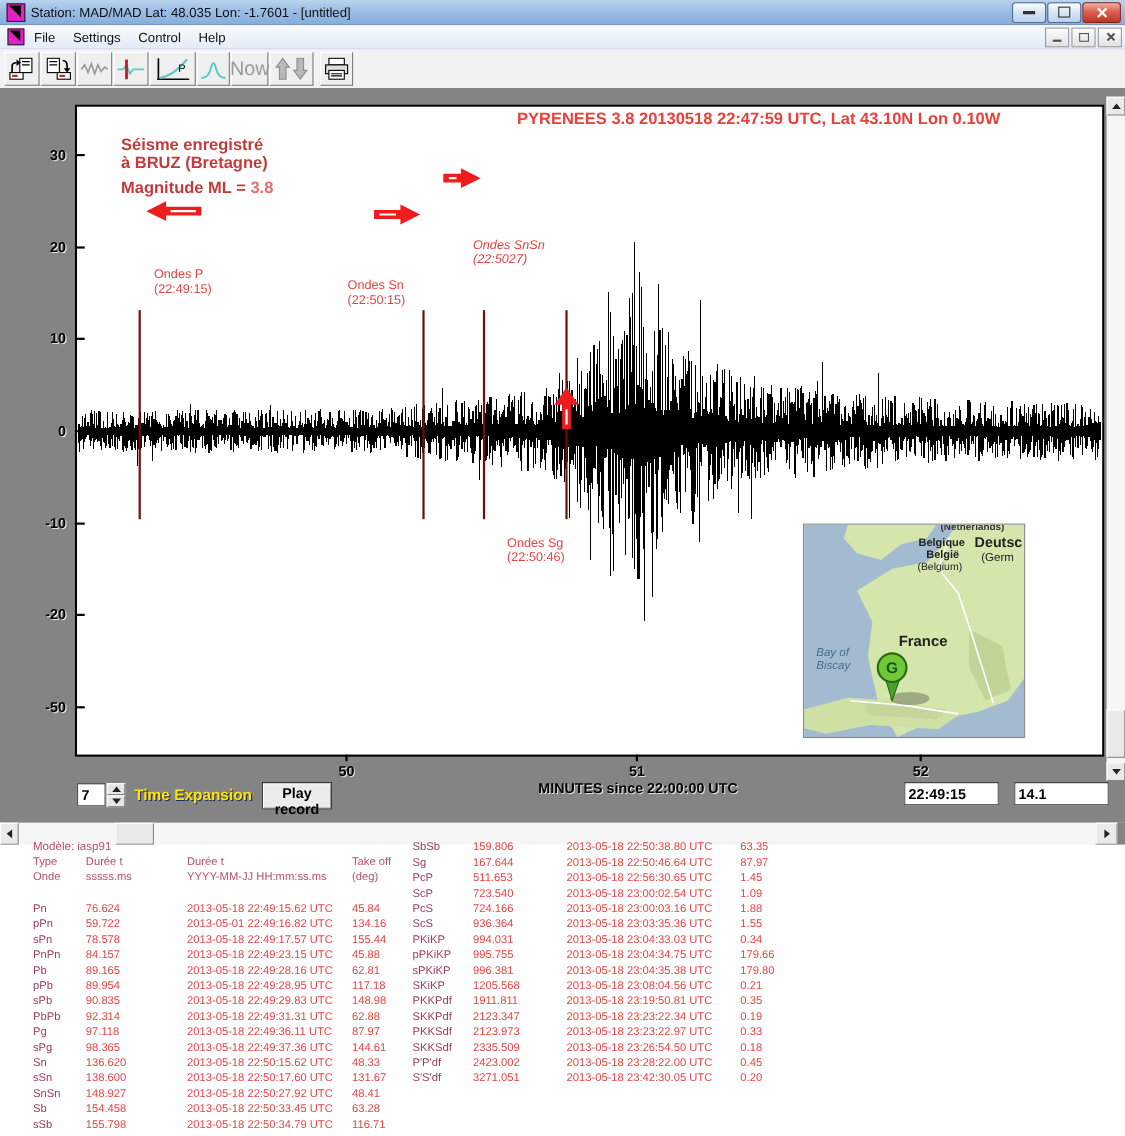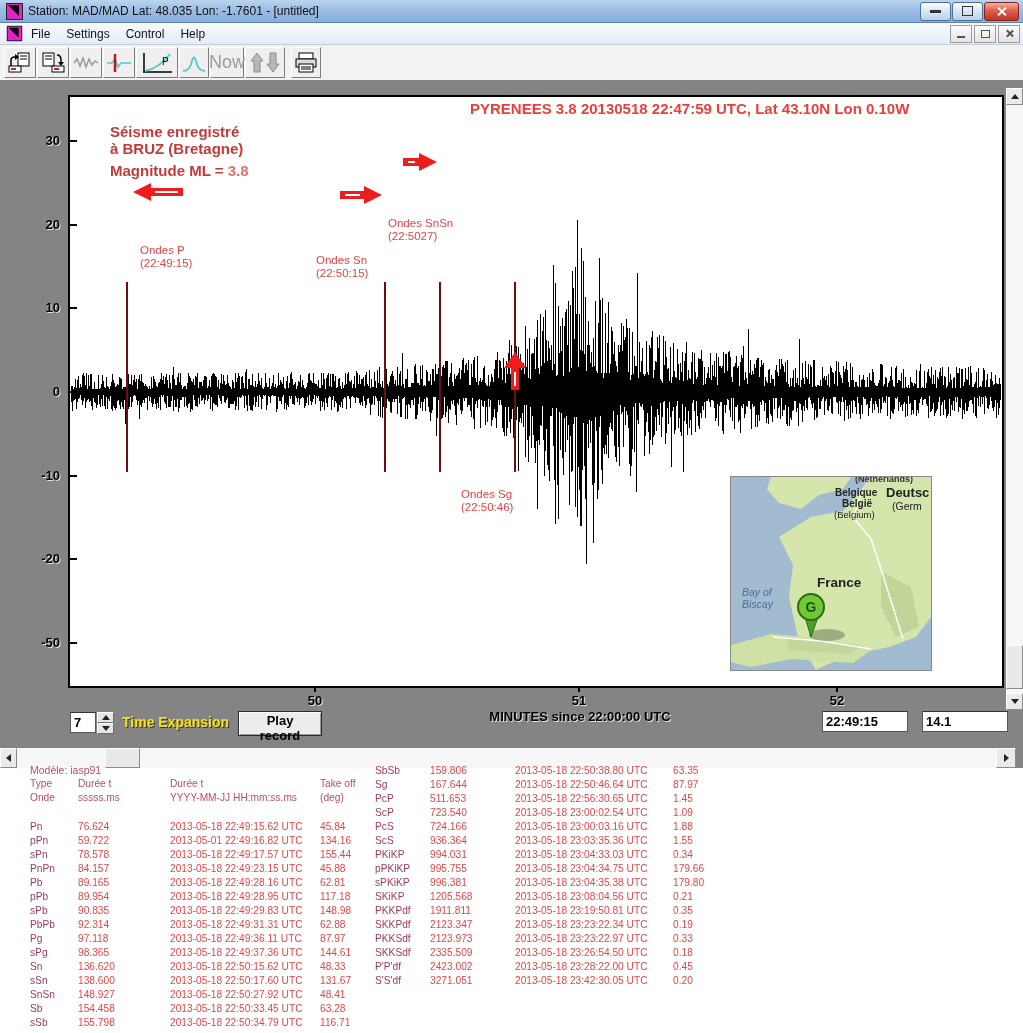--- a/index.html
+++ b/index.html
@@ -221,21 +221,21 @@
         <polygon points="0,10 18,1 18,6 50,6 50,14 18,14 18,19" fill="#ee1c1c"></polygon>
         <path d="M22 10H45" stroke="#fff" stroke-width="2" fill="none"></path>
       </svg>
       <div class="abs phase-line" style="left: 384px; top: 202px; height: 190px;"></div>
       <div class="abs phase-label" style="left: 316px; top: 174px;"><span>Ondes Sn</span><br><span>(22:50:15)</span></div>
       <svg width="44" height="20" style="position: absolute; left: 338px; top: 105px;">
         <polygon points="44,10 26,1 26,6 2,6 2,14 26,14 26,19" fill="#ee1c1c"></polygon>
         <path d="M7 10H22" stroke="#fff" stroke-width="2" fill="none"></path>
       </svg>
       <div class="abs phase-line" style="left: 439px; top: 202px; height: 190px;"></div>
-      <div class="abs phase-label" style="left: 388px; top: 137px;"><span>Ondes SnSn</span><br><span>(22:5027)</span></div>
+      <div class="abs phase-label" style="left: 430px; top: 137px; font-style: italic;"><span>Ondes SnSn</span><br><span>(22:5027)</span></div>
       <svg width="36" height="20" style="position: absolute; left: 401px; top: 72px;">
         <polygon points="36,10 18,1 18,6 2,6 2,14 18,14 18,19" fill="#ee1c1c"></polygon>
         <path d="M7 10H14" stroke="#fff" stroke-width="2" fill="none"></path>
       </svg>
       <div class="abs phase-line" style="left: 514px; top: 202px; height: 190px;"></div>
       <div class="abs phase-label" style="left: 461px; top: 408px;"><span>Ondes Sg</span><br><span>(22:50:46)</span></div>
       <svg width="24" height="40" style="position: absolute; left: 503px; top: 272px;">
         <polygon points="12,0 23,16 16,16 16,38 8,38 8,16 1,16" fill="#ee1c1c"></polygon>
         <path d="M12 20V34" stroke="#fff" stroke-width="2" fill="none"></path>
       </svg>
@@ -244,21 +244,21 @@
   <div class="abs emboss" style="left:430px;top:629px;width:300px;text-align:center;">MINUTES since 22:00:00 UTC</div>
 
   <input class="abs field" style="left: 70px; top: 632px; width: 26px; height: 21px;" value="7">
   <span class="abs spinbtn" style="left:97px;top:632px;">
       <span class="tri-up"></span>
     </span>
   <span class="abs spinbtn" style="left:97px;top:643px;">
       <span class="tri-down"></span>
     </span>
   <span class="abs" id="time-exp-label" style="left:122px;top:634px;">Time Expansion</span>
-  <button class="abs" id="play-btn" style="left:238px;top:631px;width:84px;height:25px;">Play record</button>
+  <button class="abs" id="play-btn" style="left:238px;top:631px;width:64px;height:25px;">Play record</button>
   <input class="abs field" style="left: 822px; top: 631px; width: 86px; height: 21px;" value="22:49:15">
   <input class="abs field" style="left: 922px; top: 631px; width: 86px; height: 21px;" value="14.1">
 
   <div class="abs strack" style="left:1006px;top:8px;width:17px;height:622px;">
     <span class="sbtn abs" style="left:0;top:0;width:17px;height:17px;">
         <span class="tri-up"></span>
       </span>
     <span class="sthumb abs" style="left:0;top:557px;width:17px;height:44px;"></span>
     <span class="sbtn abs" style="left:0;top:605px;width:17px;height:17px;">
         <span class="tri-down"></span>

